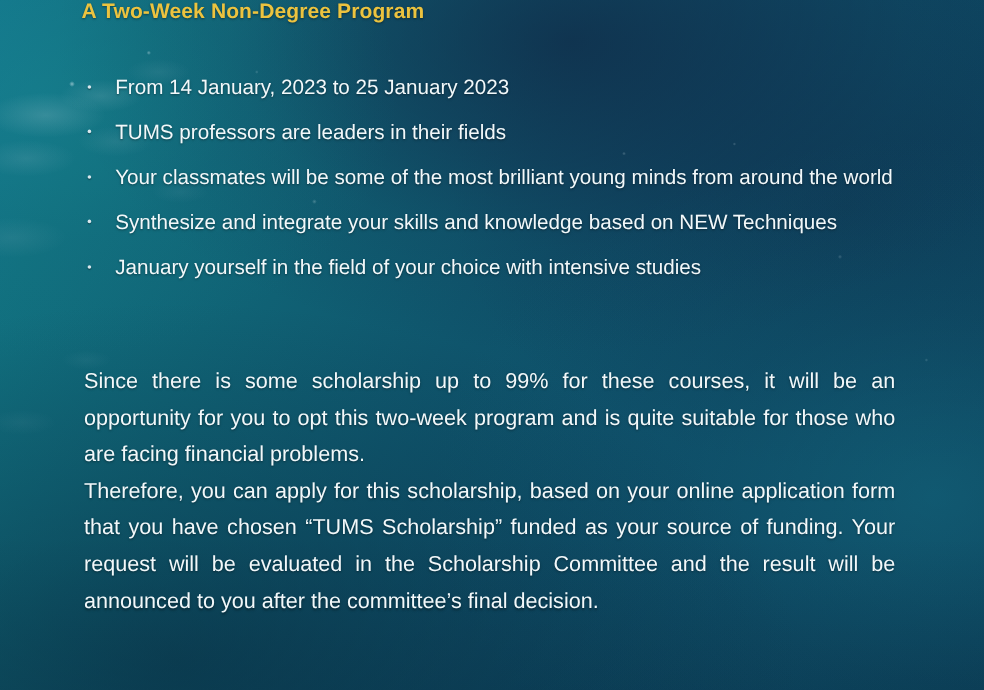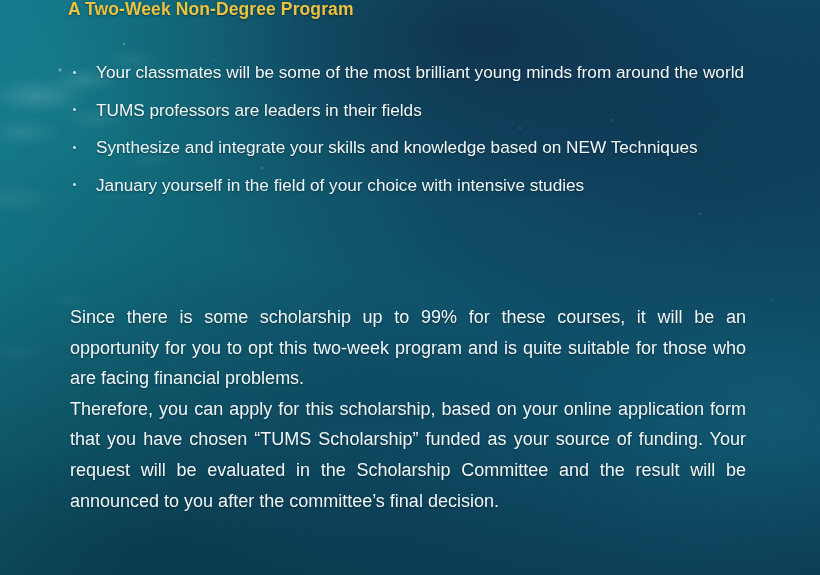--- a/index.html
+++ b/index.html
@@ -197,25 +197,29 @@
   <div class="bg-layer bg-smudge"></div>
   <div class="bg-layer bg-specks"></div>
 
   <div class="content">
 
     <div class="slide-title">A Two-Week Non-Degree Program</div>
 
     <ul class="bullet-list">
       <li class="bullet-item">
         <span class="bullet-dot"></span>
+        <span>From 14 January, 2023 to 25 January 2023</span>
+      </li>
+      <li class="bullet-item">
+        <span class="bullet-dot"></span>
+        <span>TUMS professors are leaders in their fields</span>
+      </li>
+      <li class="bullet-item">
+        <span class="bullet-dot"></span>
         <span>Your classmates will be some of the most brilliant young minds from around the world</span>
-      </li>
-      <li class="bullet-item">
-        <span class="bullet-dot"></span>
-        <span>TUMS professors are leaders in their fields</span>
       </li>
       <li class="bullet-item justify-full">
         <span class="bullet-dot"></span>
         <span>Synthesize and integrate your skills and knowledge based on NEW Techniques</span>
       </li>
       <li class="bullet-item">
         <span class="bullet-dot"></span>
         <span>January yourself in the field of your choice with intensive studies</span>
       </li>
     </ul>

